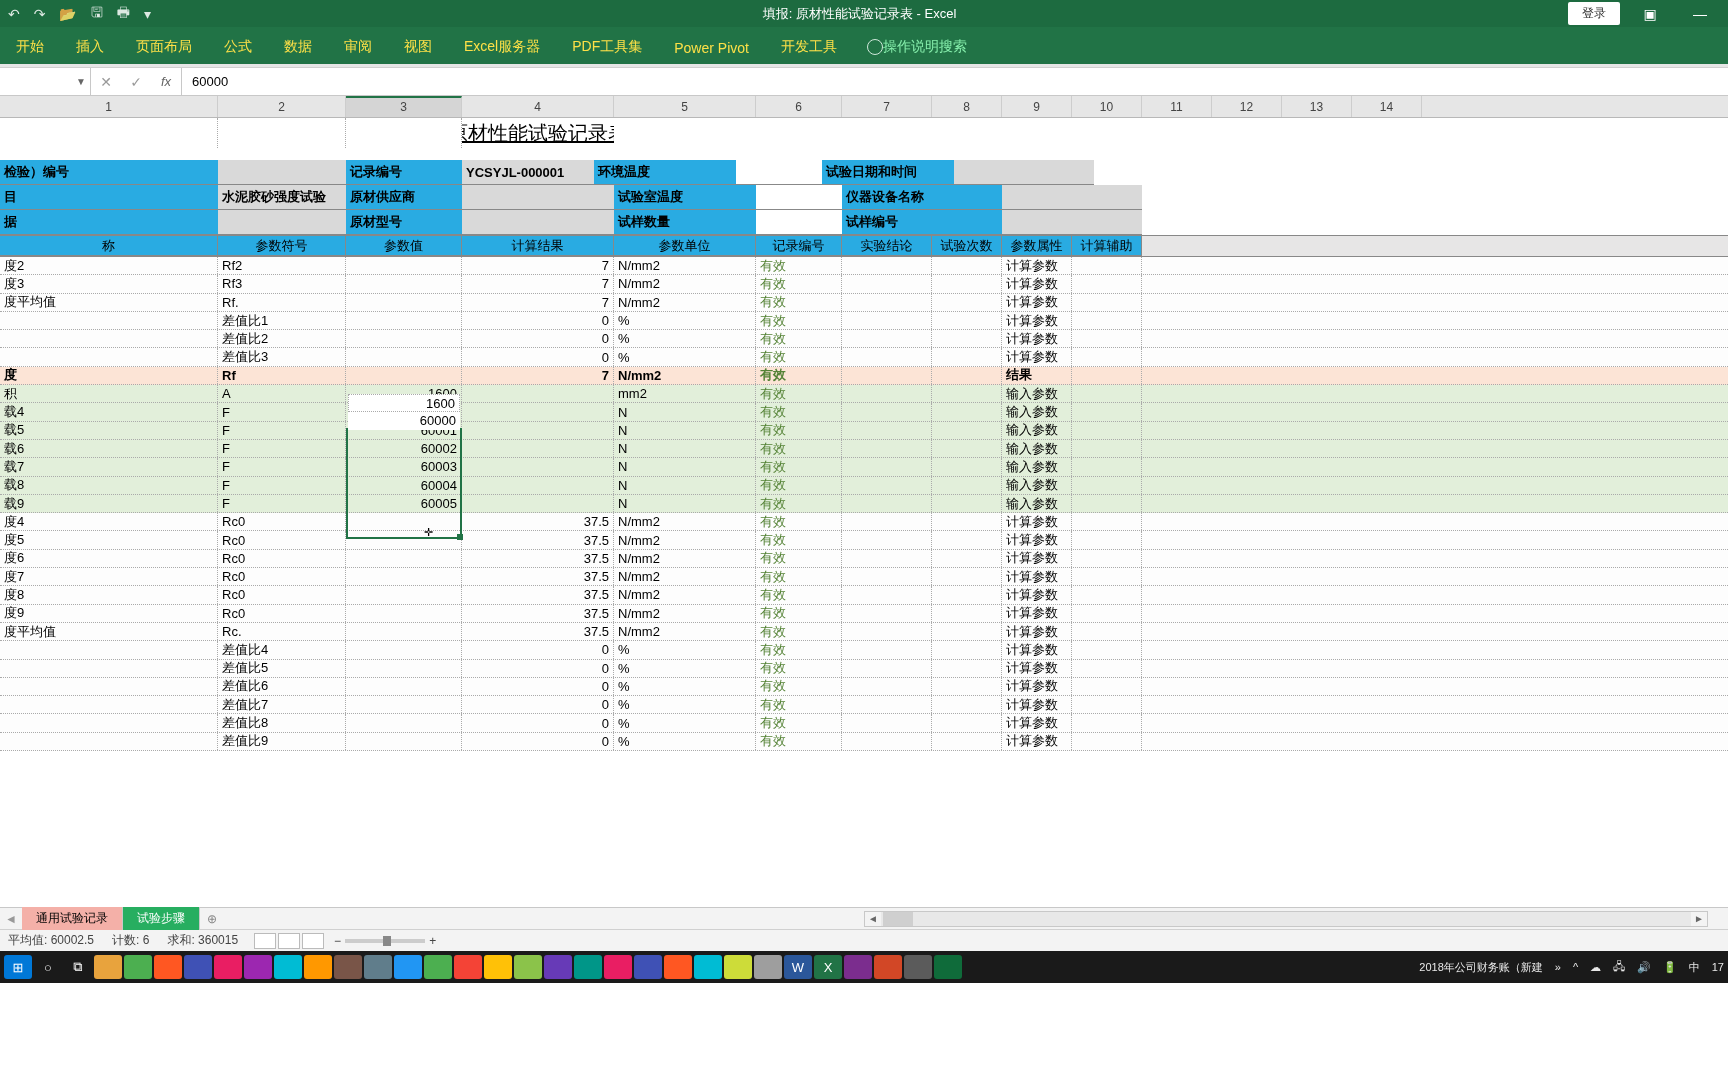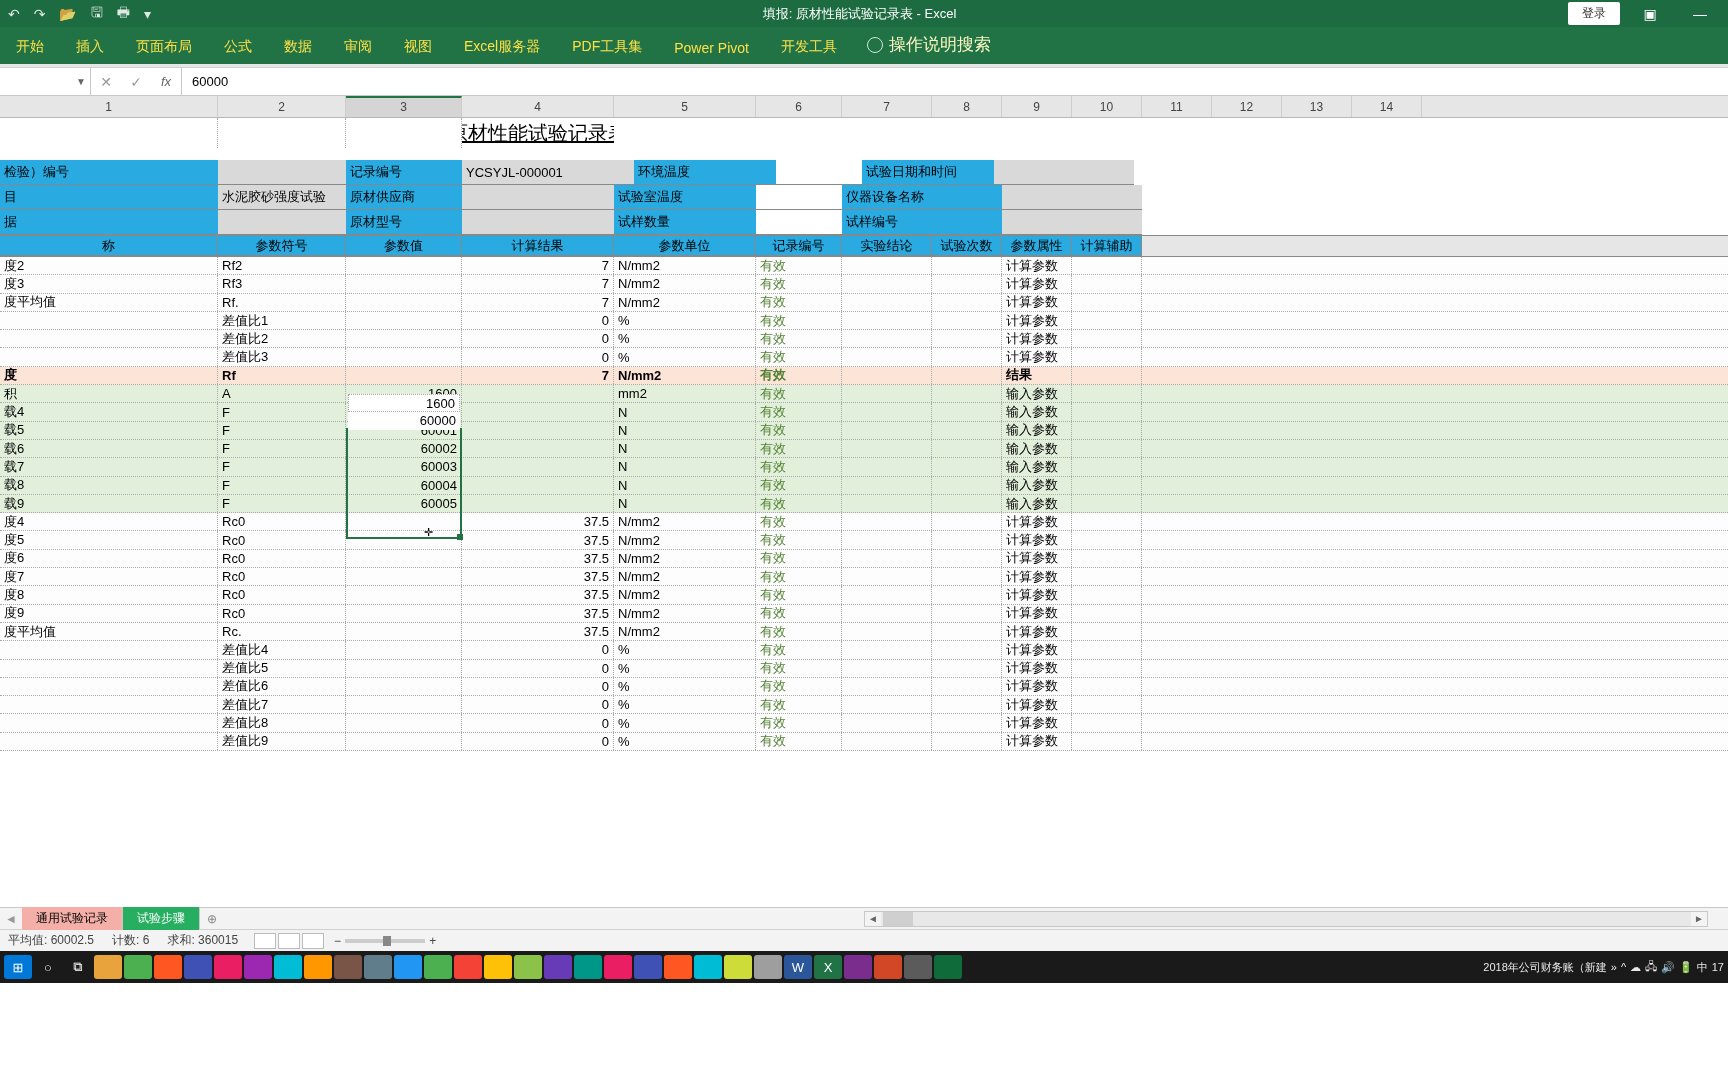--- a/index.html
+++ b/index.html
@@ -10,21 +10,21 @@
 .qat { display: flex; gap: 14px; padding-left: 8px; align-items: center; }
 .qat span { opacity: 0.85; font-size: 14px; }
 .title-center { flex: 1; text-align: center; font-size: 13px; }
 .title-right { display: flex; align-items: center; gap: 10px; padding-right: 8px; }
 .login-btn { background: #fff; color: #333; padding: 3px 14px; font-size: 12px; border-radius: 2px; }
 .win-btn { width: 40px; text-align: center; color: #fff; font-size: 14px; }
 
 
 .ribbon { background: #217346; height: 37px; display: flex; align-items: flex-end; padding-left: 0; }
 .tab { color: #fde047; font-size: 14px; padding: 8px 16px; cursor: pointer; text-align: center; }
-.ribbon-search { display: flex; align-items: center; gap: 6px; color: #fef9c3; padding: 8px 14px; font-size: 17px; }
+.ribbon-search { display: flex; align-items: center; color: #86efac; padding: 8px 14px; font-size: 14px; }
 .ribbon-search .bulb { width: 16px; height: 16px; border: 1.5px solid #cfe8da; border-radius: 50%; position: relative; }
 
 
 .spacer-bar { background: #e6e6e6; height: 4px; border-bottom: 1px solid #d0d0d0; }
 
 
 .formula-bar { display: flex; height: 28px; border-bottom: 1px solid #c8c8c8; background: #fff; }
 .name-box { width: 72px; border-right: 1px solid #c8c8c8; display: flex; align-items: center; justify-content: flex-end; padding-right: 6px; font-size: 12px; }
 .name-dd { width: 18px; text-align: center; color: #666; font-size: 10px; }
 .fb-left { display: flex; align-items: center; border-right: 1px solid #c8c8c8; }
@@ -40,21 +40,21 @@
 
 .grid { position: relative; height: 789px; overflow: hidden; }
 .row { display: flex; height: 18.3px; border-bottom: 1px dotted #aaa; font-size: 13px; }
 .row.title { height: 30px; border-bottom: none; }
 .cell { border-right: 1px dotted #aaa; padding: 0 4px; overflow: hidden; white-space: nowrap; display: flex; align-items: center; }
 .page-title { font-size: 20px; text-decoration: underline; font-weight: 500; justify-content: center; }
 .hdr-blue { background: #29abe2; color: #000; border-right: 1px solid #888; border-bottom: 1px solid #888; }
 .hdr-gray { background: #d9d9d9; border-right: 1px solid #888; border-bottom: 1px solid #888; }
 .hdr-white { background: #fff; border-right: 1px solid #888; border-bottom: 1px solid #888; }
 .row.hdr { border-bottom: none; height: 25px; }
-.row.hdr .cell { border-right: none; }
+.row.hdr .cell { border-right: none; font-weight: bold; }
 .col-label-row { background: #e7e6e6; border-top: 1px solid #888; border-bottom: 1px solid #888; }
 .col-label-row .cell { text-align: center; justify-content: center; }
 .data-row.pink { background: #fce4d6; }
 .data-row.white { background: #fdfdfd; }
 .data-row.green { background: #e2efda; }
 .green-text { color: #548235; }
 .right { justify-content: flex-end; }
 .bold { font-weight: 600; }
 .sel-range { position: absolute; border: 2px solid #217346; pointer-events: none; }
 .sel-handle { position: absolute; width: 6px; height: 6px; background: #217346; right: -3px; bottom: -3px; }
@@ -77,21 +77,21 @@
 .status-stats { display: flex; gap: 18px; margin-right: 16px; }
 .view-btns { display: flex; gap: 2px; margin-right: 10px; }
 .vb { width: 22px; height: 16px; border: 1px solid #bbb; background: #fff; }
 .zoom { display: flex; align-items: center; gap: 4px; }
 .zoom-track { width: 80px; height: 4px; background: #ccc; position: relative; }
 .zoom-thumb { position: absolute; left: 38px; top: -3px; width: 8px; height: 10px; background: #888; }
 
 
 .taskbar { height: 32px; background: #1a1a1a; display: flex; align-items: center; padding: 0 4px; gap: 2px; }
 .tb-icon { width: 28px; height: 24px; border-radius: 3px; display: flex; align-items: center; justify-content: center; font-size: 13px; color: #fff; }
-.tb-right { margin-left: auto; display: flex; align-items: center; gap: 4px; color: #fff; font-size: 11px; }
+.tb-right { margin-left: auto; display: flex; align-items: center; gap: 12px; color: #fff; font-size: 11px; }
 .tb-right span { opacity: 0.9; }
 </style>
 </head>
 <body>
 
 <div class="title-bar">
   <div class="qat">
     <span>↶</span>
     <span>↷</span>
     <span>📂</span>
@@ -165,21 +165,21 @@
     <div class="cell" style="width:116px"></div>
     <div class="cell page-title" style="width:152px;border-right:none">原材性能试验记录表</div>
     <div class="cell" style="width:142px;border-right:none"></div>
   </div>
   <div style="height:12px"></div>
 
   <div class="row hdr" id="hr1">
       <div class="cell hdr-blue" style="width: 218px;">检验）编号</div>
       <div class="cell hdr-gray" style="width: 128px;"></div>
       <div class="cell hdr-blue" style="width: 116px;">记录编号</div>
-      <div class="cell hdr-gray" style="width: 172px;">YCSYJL-000001</div>
+      <div class="cell hdr-gray" style="width: 132px;">YCSYJL-000001</div>
       <div class="cell hdr-blue" style="width: 142px;">环境温度</div>
       <div class="cell hdr-white" style="width: 86px;"></div>
       <div class="cell hdr-blue" style="width: 132px;">试验日期和时间</div>
       <div class="cell hdr-gray" style="width: 140px;"></div>
     </div>
   <div class="row hdr" id="hr2">
       <div class="cell hdr-blue" style="width: 218px;">目</div>
       <div class="cell hdr-gray" style="width: 128px;">水泥胶砂强度试验</div>
       <div class="cell hdr-blue" style="width: 116px;">原材供应商</div>
       <div class="cell hdr-gray" style="width: 152px;"></div>

